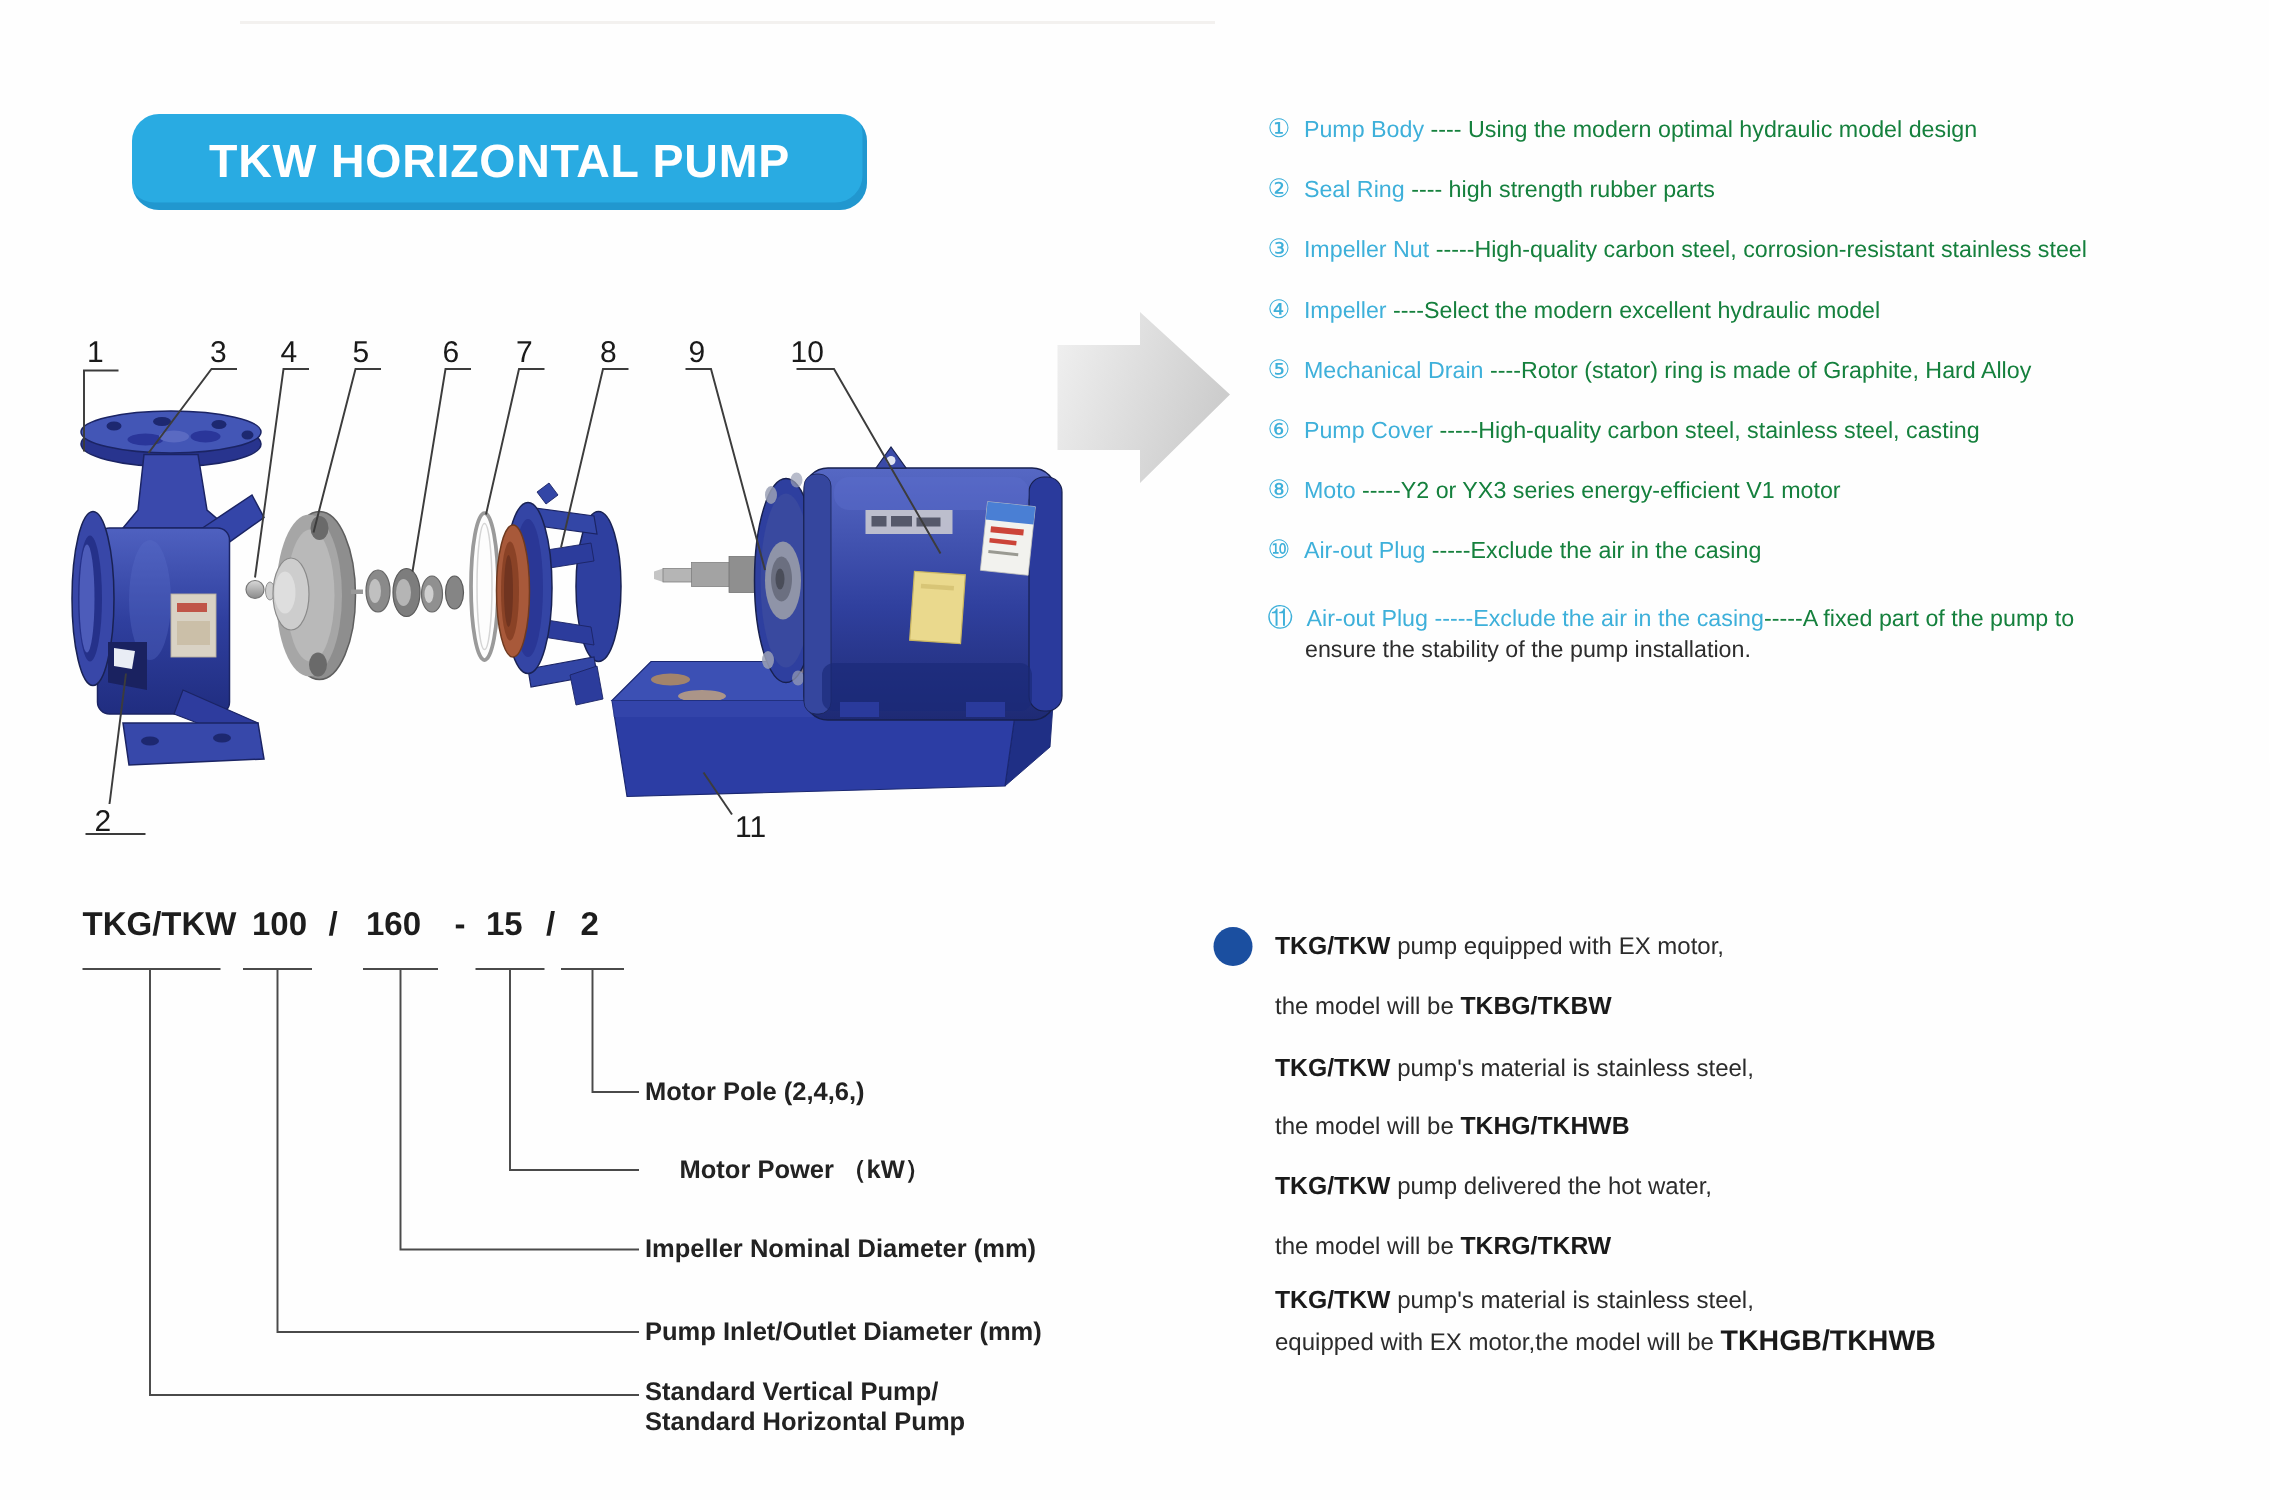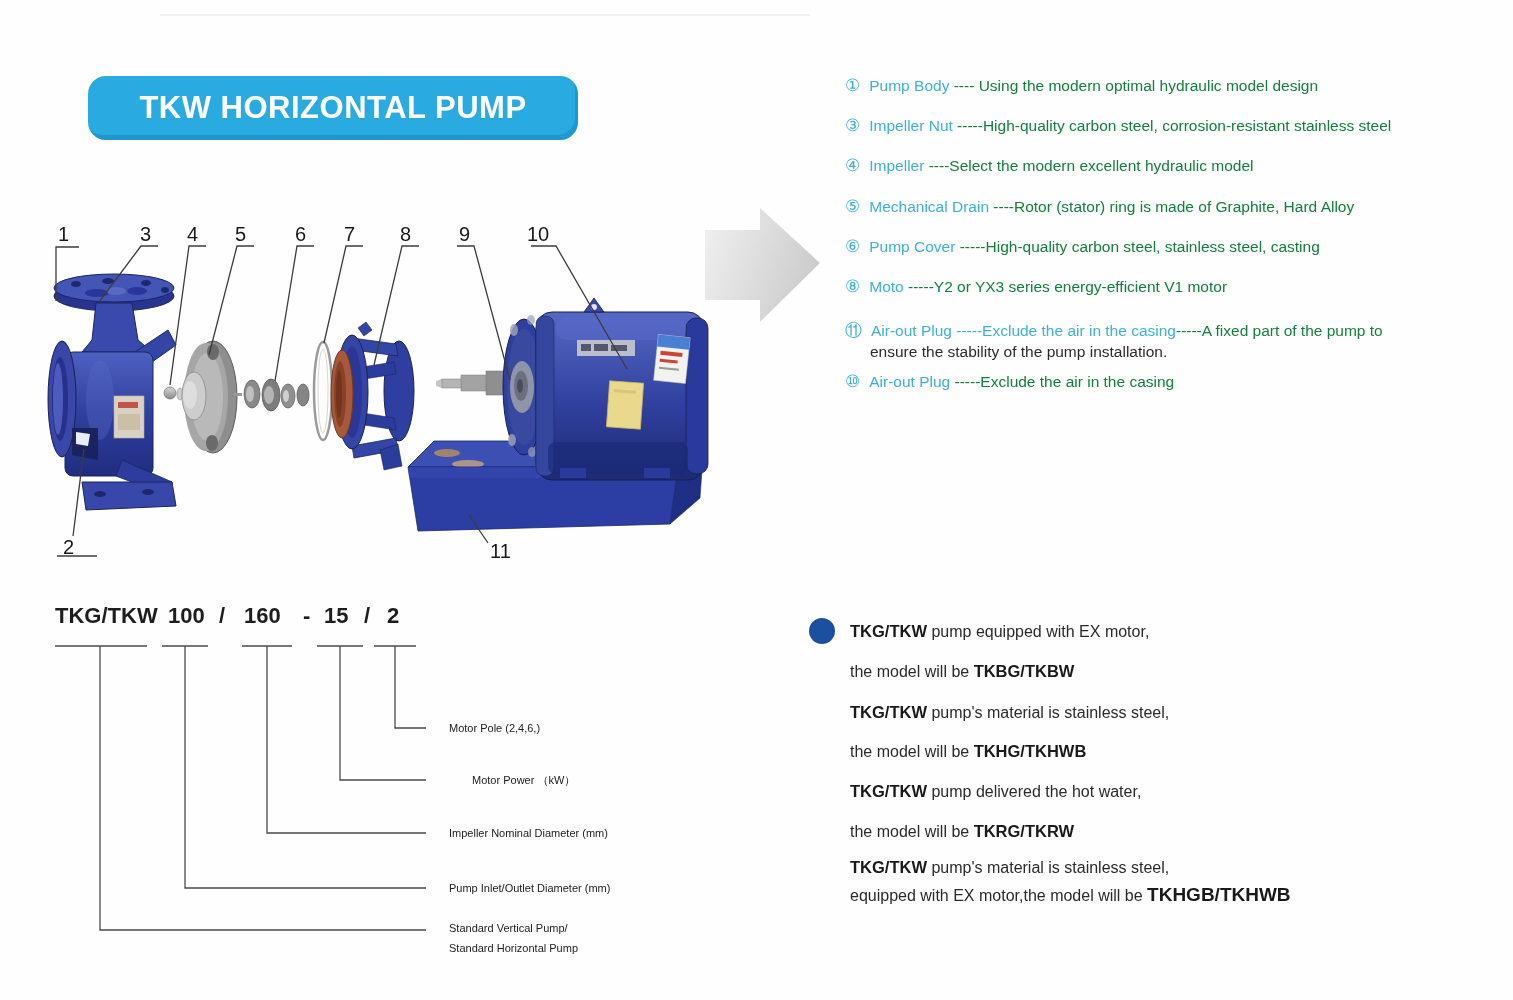--- a/index.html
+++ b/index.html
@@ -19,21 +19,21 @@
   
   .parts{position:absolute;left:845px;top:66px;width:660px;}
   .part-row{height:40.2px;line-height:40.2px;white-space:nowrap;font-size:15.5px;}
   .part-row.wrap{height:auto;line-height:21px;padding-top:13px;white-space:normal;}
   .pnum{color:#3eb0da;font-size:17px;margin-right:9px;}
   .pname{color:#3eb0da;}
   .pdesc{color:#15803d;}
   .pline2{margin-left:25px;line-height:21px;color:#2d2d2d;}
   
   .code-part{position:absolute;top:603px;font-size:22px;font-weight:700;color:#1d1d1d;}
-  .code-label{position:absolute;left:449px;font-size:11px;font-weight:400;color:#222;
+  .code-label{position:absolute;left:430px;font-size:17px;font-weight:700;color:#222;
               line-height:20px;white-space:pre-line;}
   
   .bullet{position:absolute;left:809px;top:618px;width:26px;height:26px;border-radius:50%;background:#1b4fa0;}
   .note-line{position:absolute;left:850px;font-size:16px;line-height:26px;color:#2b2b2b;white-space:nowrap;}
   .nb{font-weight:700;color:#1a1a1a;font-size:16.5px;}
   .nbig{font-size:19px;}
   
   .callout-num{font-family:"Liberation Sans",sans-serif;font-size:20px;fill:#1a1a1a;}
 </style>
 </head>
@@ -225,27 +225,28 @@
       <linearGradient id="gArrow" x1="0" y1="0" x2="1" y2=".35">
         <stop offset="0" stop-color="#f1f1f1"></stop>
           <stop offset="1" stop-color="#cdcdcd"></stop>
       </linearGradient>
     </defs>
     <polygon points="12,32 67,32 67,10 127,65 67,124 67,102 12,102" fill="url(#gArrow)"></polygon>
   </svg>
 
   <div class="parts" id="parts-list">
       <div class="part-row"><span class="pnum">①</span><span class="pname">Pump Body</span><span class="pdesc"> ---- Using the modern optimal hydraulic model design</span></div>
+      <div class="part-row"><span class="pnum">②</span><span class="pname">Seal Ring</span><span class="pdesc"> ---- high strength rubber parts</span></div>
       <div class="part-row"><span class="pnum">③</span><span class="pname">Impeller Nut</span><span class="pdesc"> -----High-quality carbon steel, corrosion-resistant stainless steel</span></div>
       <div class="part-row"><span class="pnum">④</span><span class="pname">Impeller</span><span class="pdesc"> ----Select the modern excellent hydraulic model</span></div>
       <div class="part-row"><span class="pnum">⑤</span><span class="pname">Mechanical Drain</span><span class="pdesc"> ----Rotor (stator) ring is made of Graphite, Hard Alloy</span></div>
       <div class="part-row"><span class="pnum">⑥</span><span class="pname">Pump Cover</span><span class="pdesc"> -----High-quality carbon steel, stainless steel, casting</span></div>
       <div class="part-row"><span class="pnum">⑧</span><span class="pname">Moto</span><span class="pdesc"> -----Y2 or YX3 series energy-efficient V1 motor</span></div>
+      <div class="part-row"><span class="pnum">⑩</span><span class="pname">Air-out Plug</span><span class="pdesc"> -----Exclude the air in the casing</span></div>
       <div class="part-row wrap"><span class="pnum">⑪</span><span class="pname">Air-out Plug</span><span class="pname"> -----Exclude the air in the casing</span><span class="pdesc">-----A fixed part of the pump to</span><div class="pline2">ensure the stability of the pump installation.</div></div>
-      <div class="part-row"><span class="pnum">⑩</span><span class="pname">Air-out Plug</span><span class="pdesc"> -----Exclude the air in the casing</span></div>
     </div>
 
   <div id="code-section">
       <span class="code-part" style="left: 55px;">TKG/TKW</span>
       <span class="code-part" style="left: 168px;">100</span>
       <span class="code-part" style="left: 219px;">/</span>
       <span class="code-part" style="left: 244px;">160</span>
       <span class="code-part" style="left: 303px;">-</span>
       <span class="code-part" style="left: 324px;">15</span>
       <span class="code-part" style="left: 364px;">/</span>

